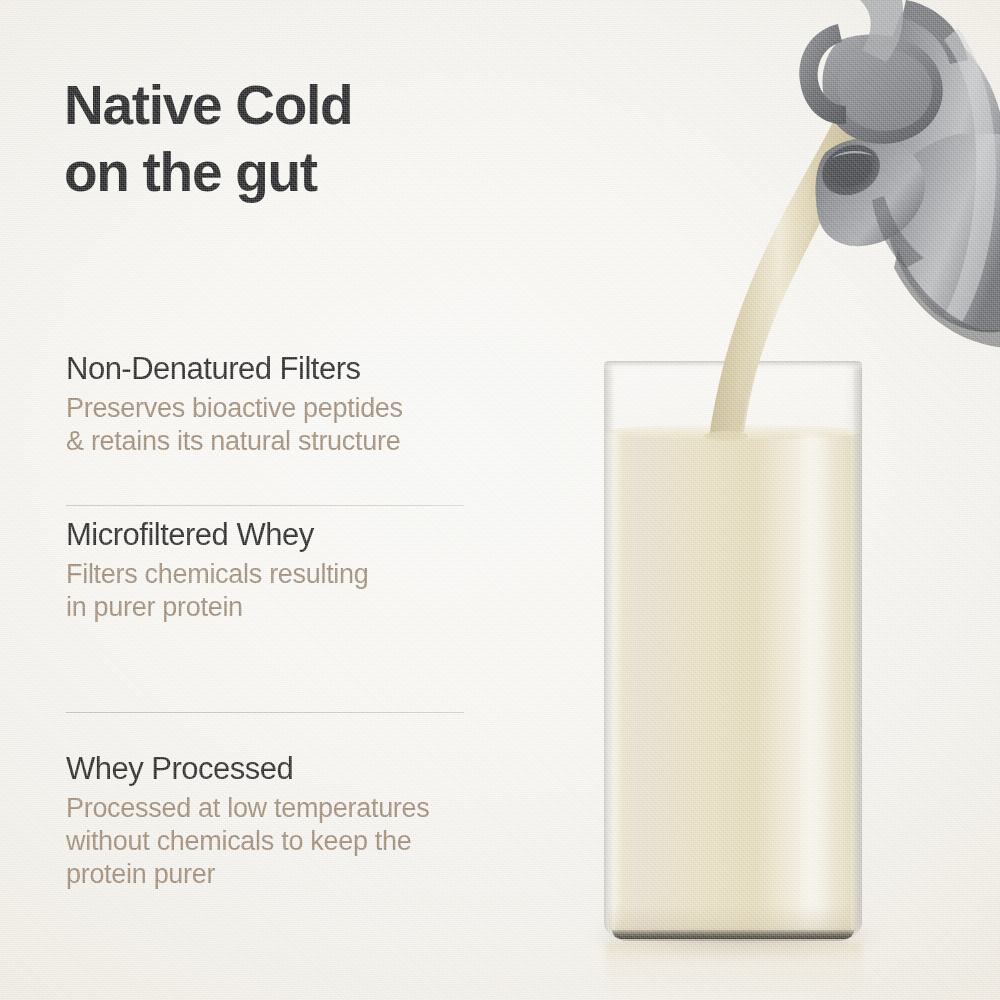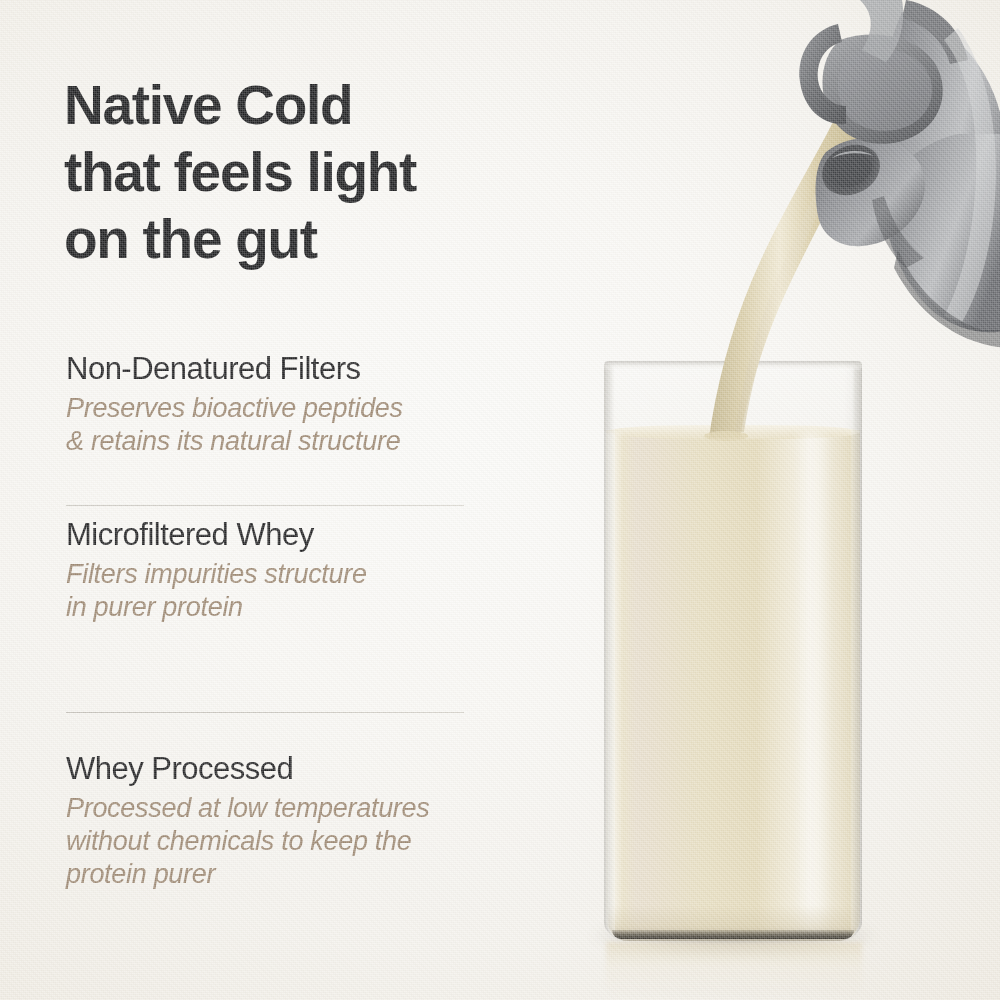--- a/index.html
+++ b/index.html
@@ -57,21 +57,21 @@
     letter-spacing: -0.5px;
     margin-bottom: 4px;
   }
   .feature-body {
     color: #9b8670;
     font-size: 27px;
     line-height: 33px;
     font-weight: 400;
     letter-spacing: -0.3px;
   }
-  .feature-body div { white-space: nowrap; font-style: italic; }
+  .feature-body div { white-space: nowrap; }
 
   .divider {
     position: absolute;
     left: 66px;
     width: 398px;
     height: 1px;
     background: linear-gradient(90deg, #c4c1ba 0%, #cbc8c1 55%, #d6d3cc 100%);
   }
 
   
@@ -304,38 +304,37 @@
 
       <path d="M 898 250 C 916 290, 946 318, 982 330 L 1006 330 L 1006 348
                C 958 344, 918 314, 894 268 Z" fill="#3f4145" opacity=".55"></path>
 
       <path d="M 884 196 C 892 222, 906 244, 924 258 L 906 268 C 888 252, 876 226, 872 200 Z" fill="#45474b" opacity=".5"></path>
     </svg>
   </div>
 
   <div class="headline">
     <div>Native Cold</div>
-    <div>that feels light</div>
     <div>on the gut</div>
   </div>
 
   <div class="feature" style="top:350px;">
     <div class="feature-title">Non-Denatured Filters</div>
     <div class="feature-body">
       <div>Preserves bioactive peptides</div>
       <div>&amp; retains its natural structure</div>
     </div>
   </div>
 
   <div class="divider" style="top:505px;"></div>
 
   <div class="feature" style="top:516px;">
     <div class="feature-title">Microfiltered Whey</div>
     <div class="feature-body">
-      <div>Filters impurities structure</div>
+      <div>Filters chemicals resulting</div>
       <div>in purer protein</div>
     </div>
   </div>
 
   <div class="divider" style="top:712px;"></div>
 
   <div class="feature" style="top:750px;">
     <div class="feature-title">Whey Processed</div>
     <div class="feature-body">
       <div>Processed at low temperatures</div>

